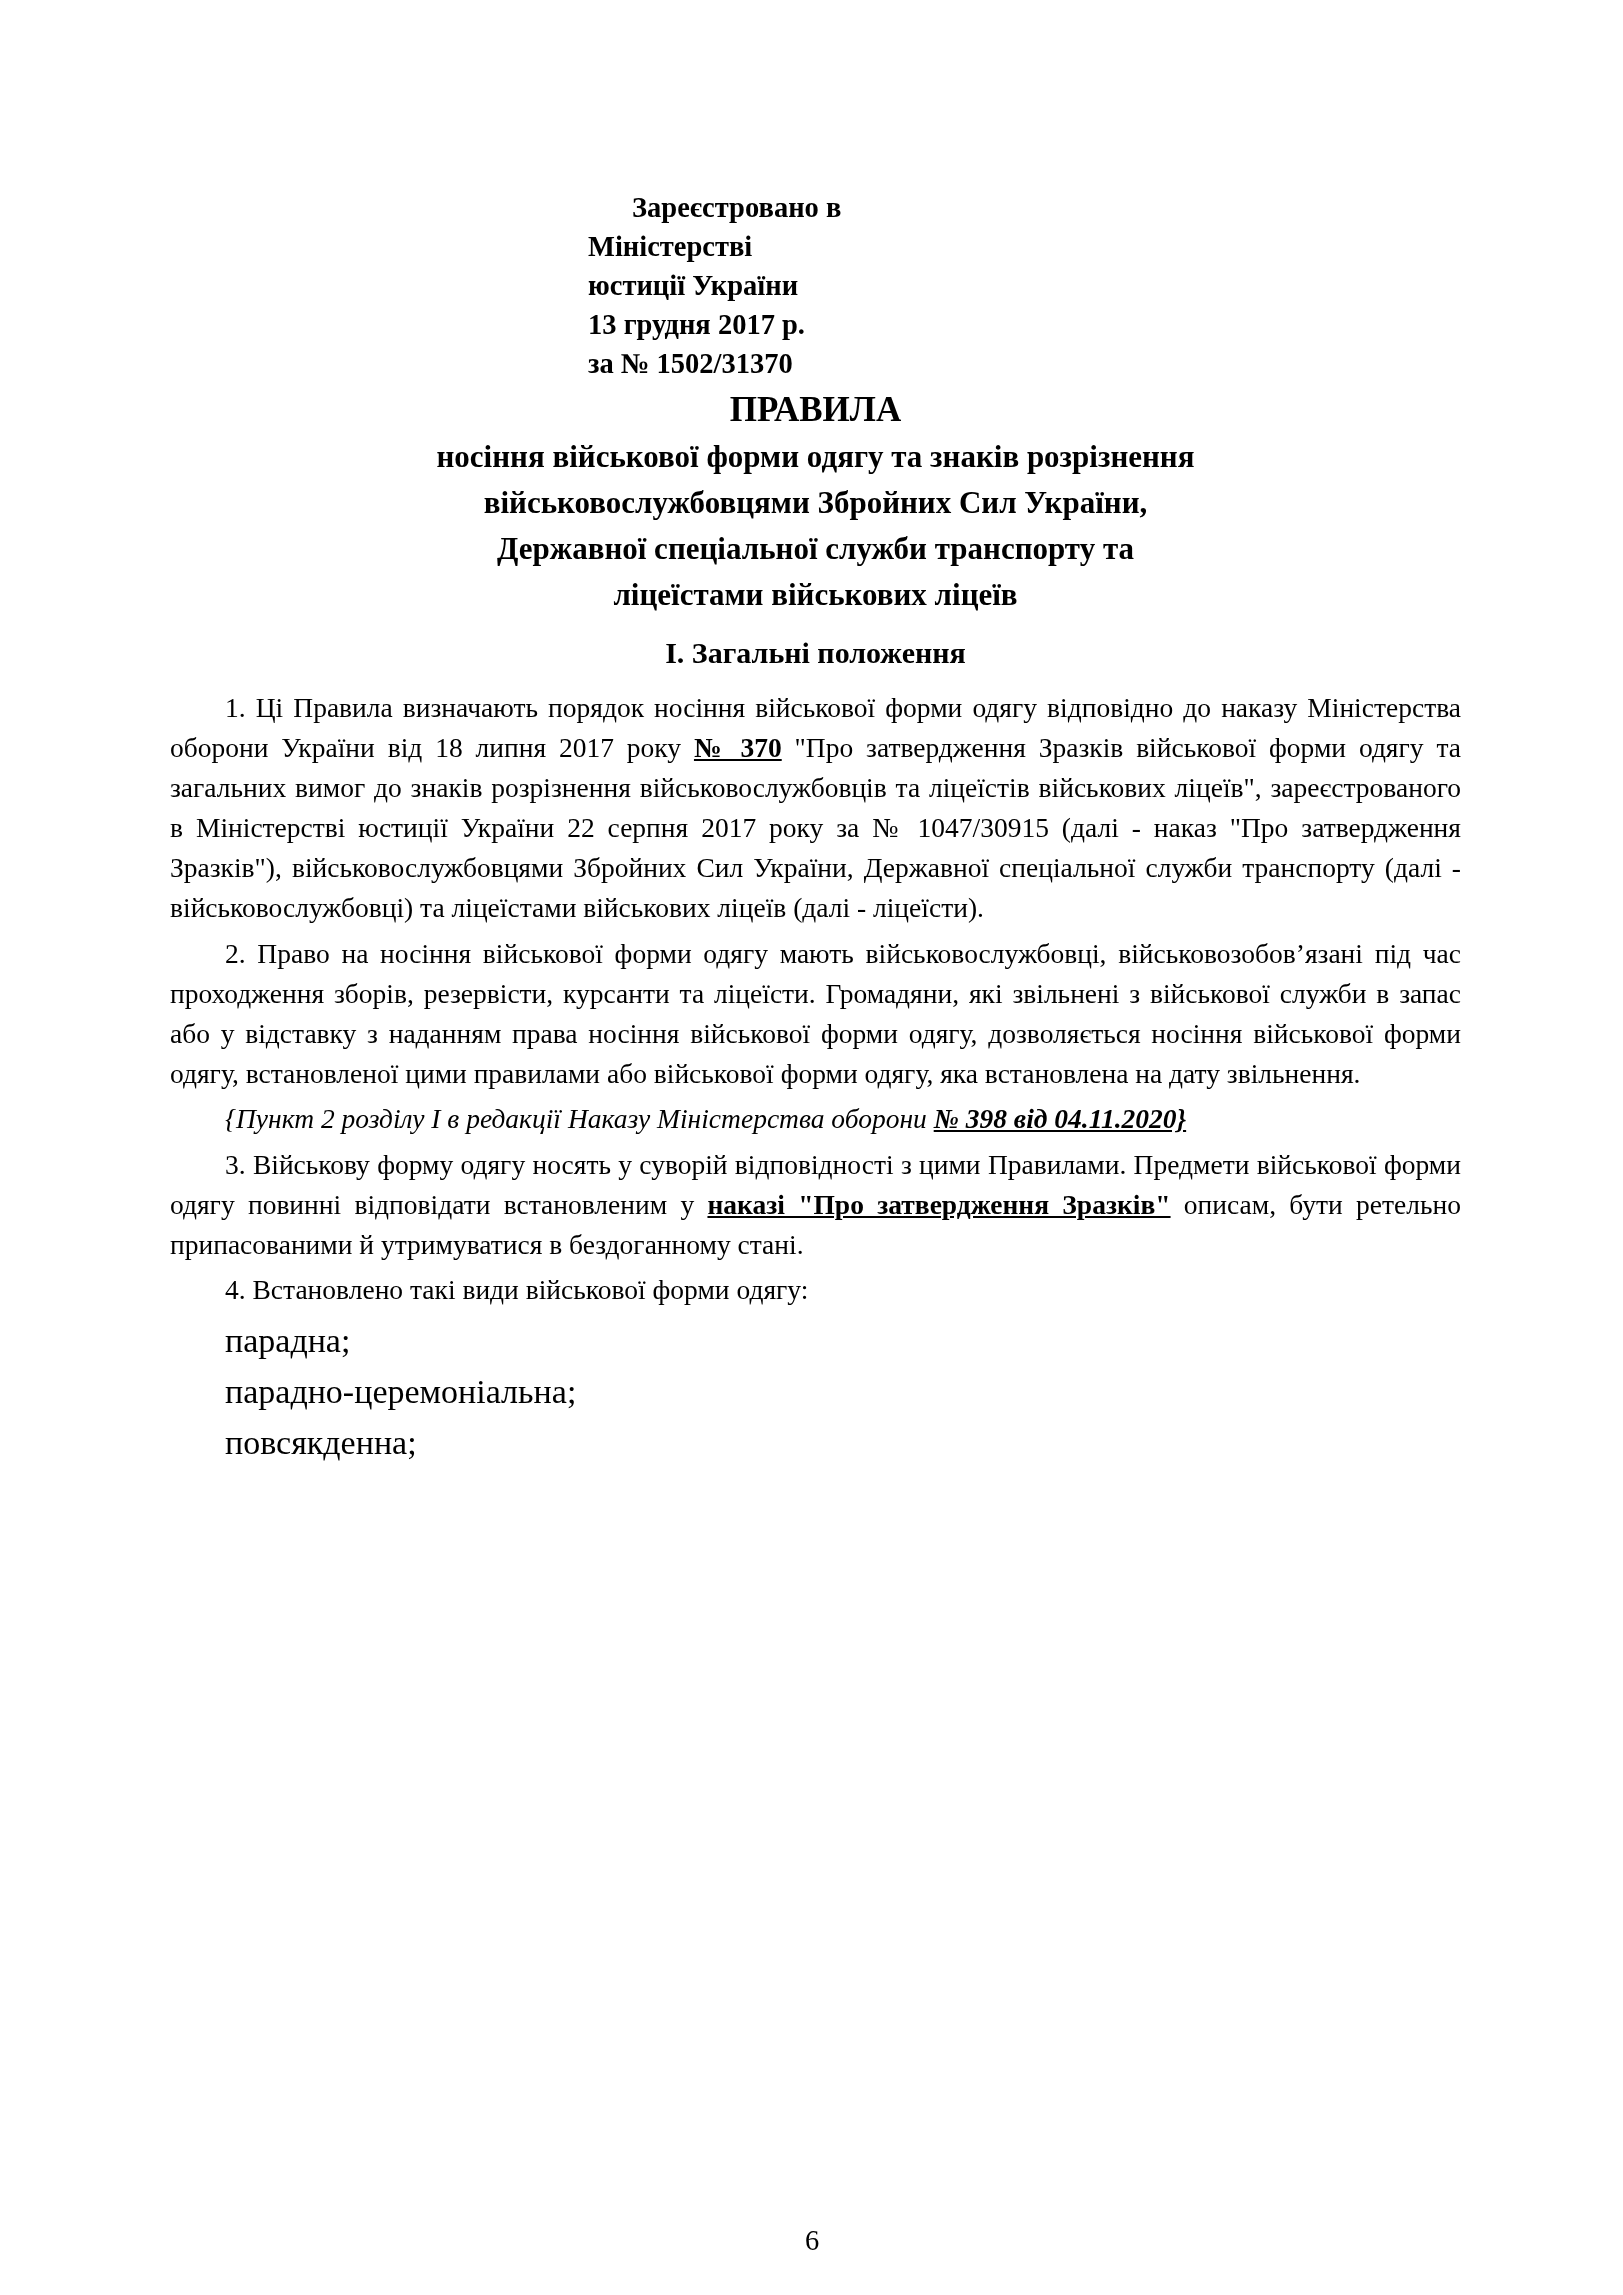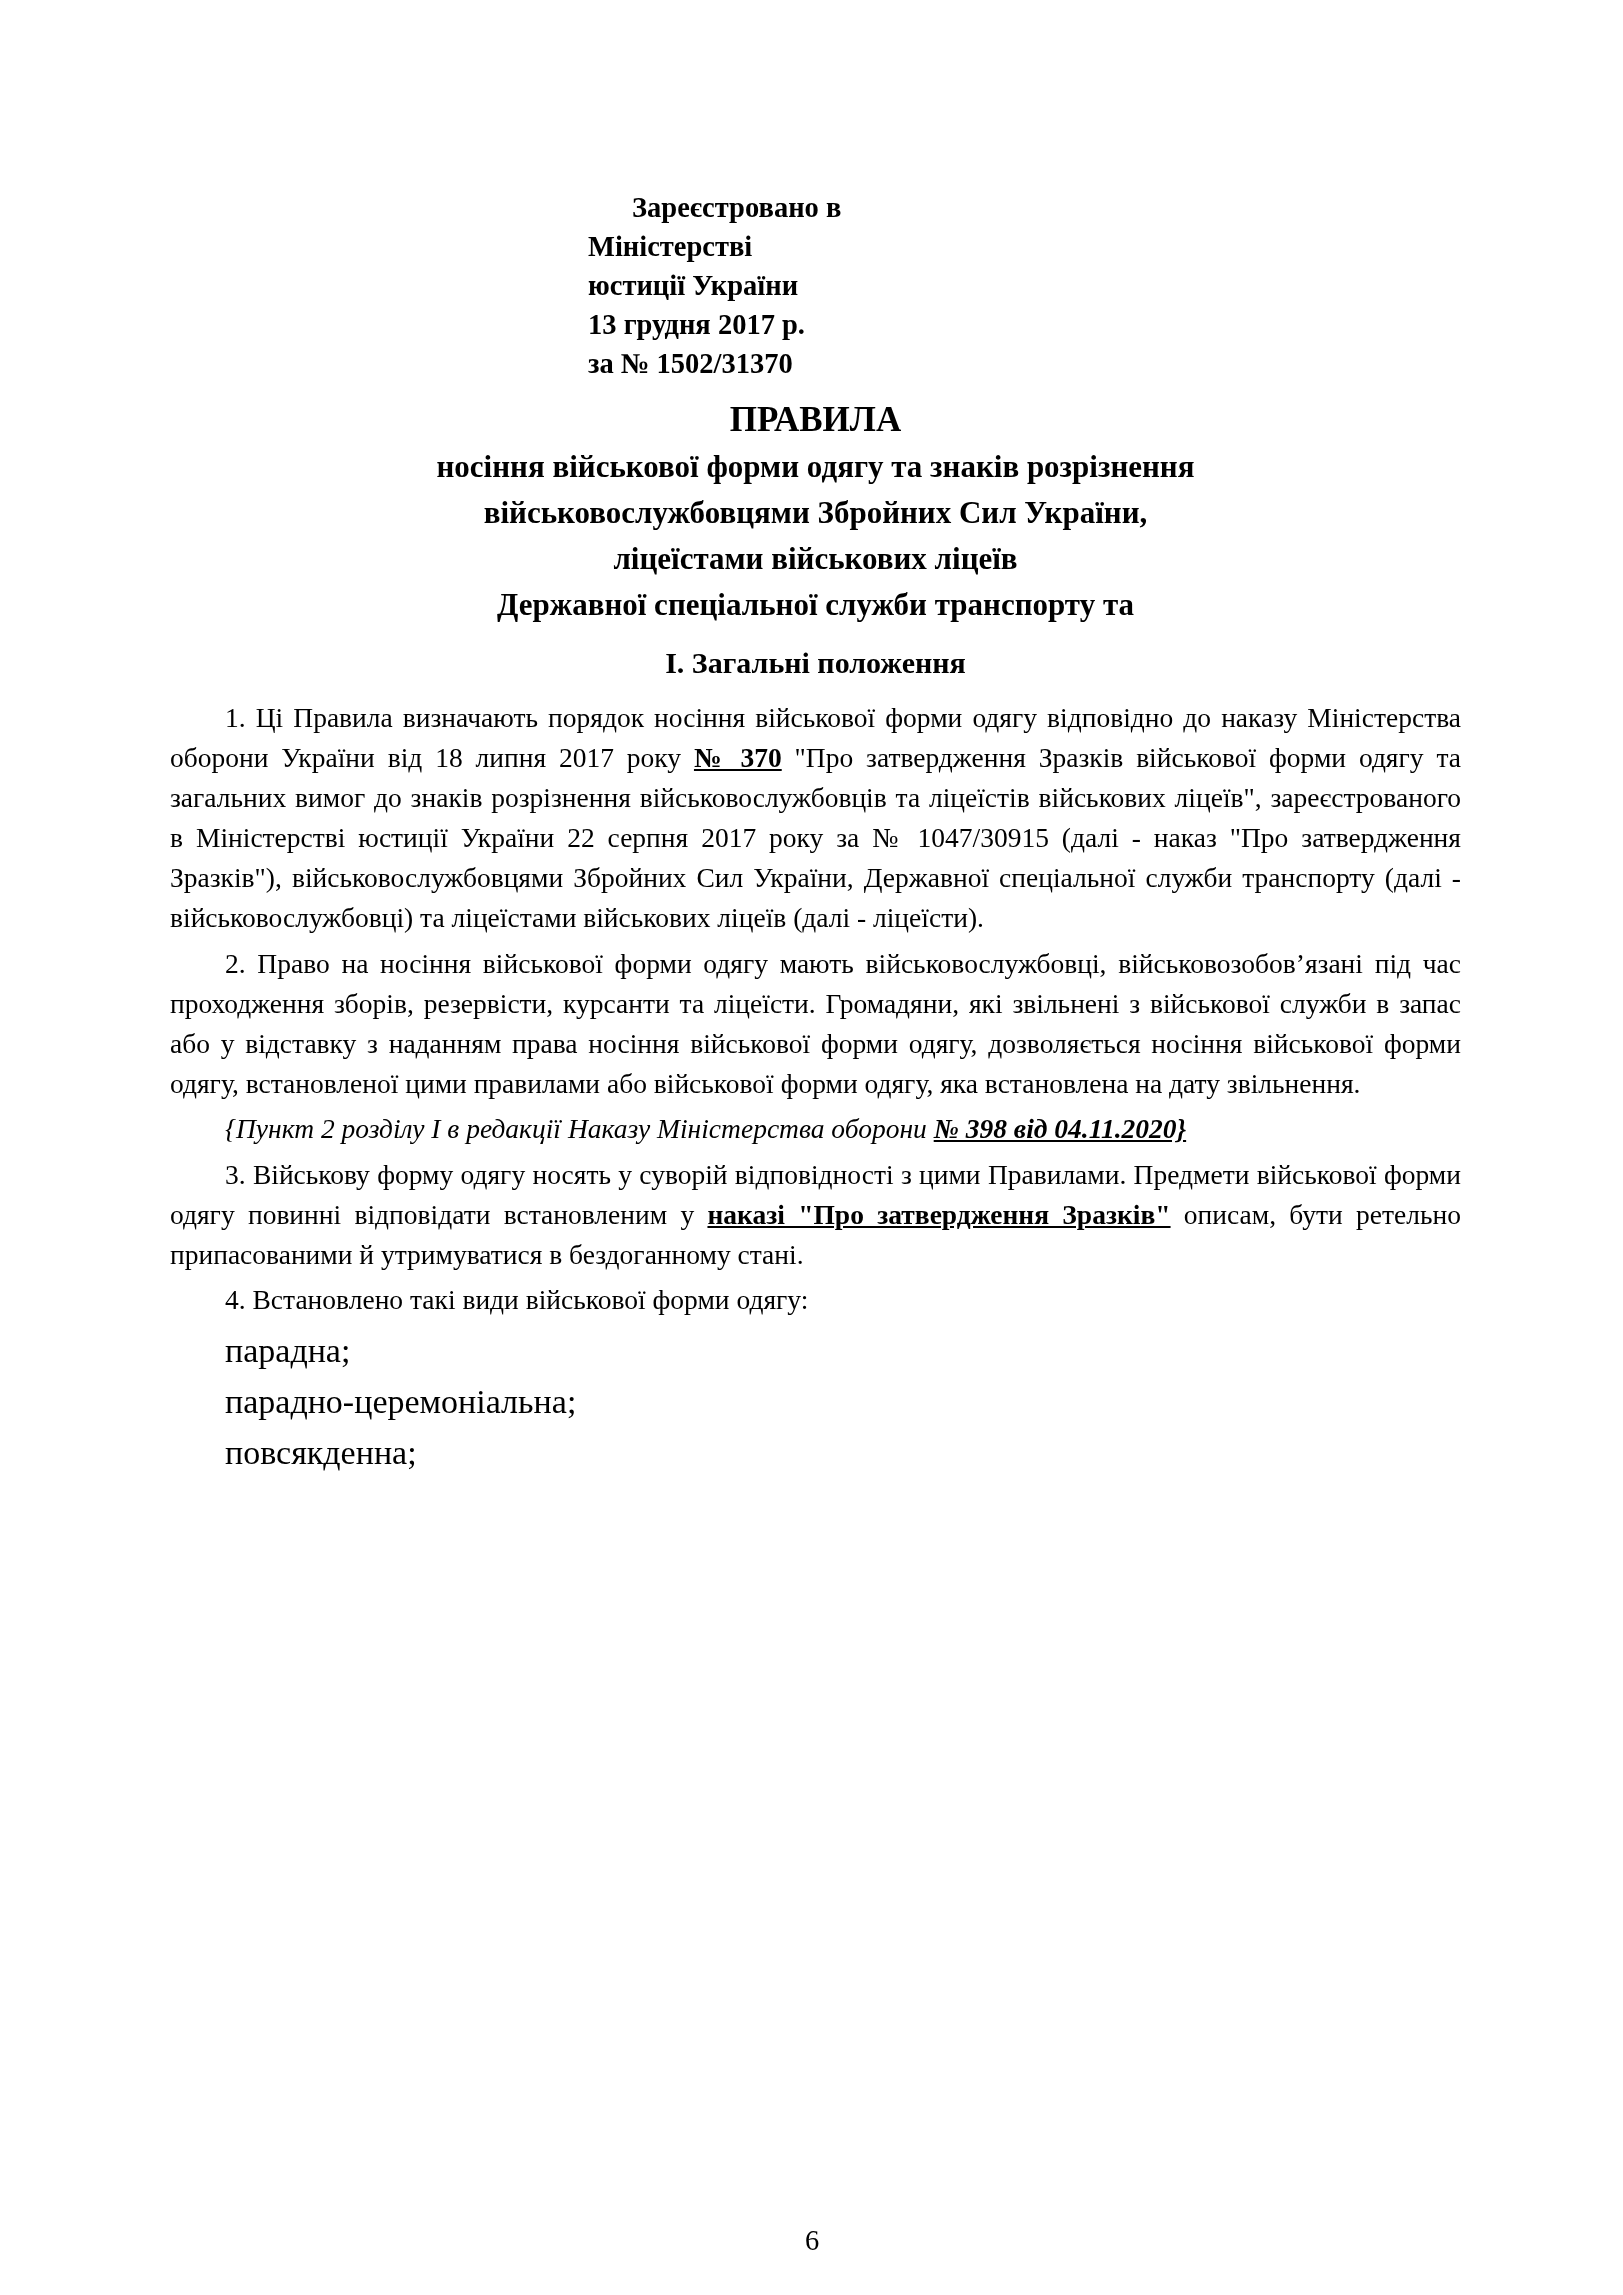--- a/index.html
+++ b/index.html
@@ -16,21 +16,21 @@
     color: #000000;
     font-family: "Liberation Serif", "DejaVu Serif", serif;
     box-sizing: border-box;
     padding: 188px 163px 0 170px;
   }
   .reg-block {
     font-weight: bold;
     font-size: 28.5px;
     line-height: 39px;
     margin-left: 418px;
-    margin-bottom: 13px;
+    margin-bottom: 3px;
   }
   .reg-line.first {
     text-indent: 44px;
   }
   .doc-title {
     margin: 0;
     text-align: center;
     font-size: 35px;
     font-weight: bold;
     line-height: 48px;
@@ -91,22 +91,22 @@
     <div class="reg-line">юстиції України</div>
     <div class="reg-line">13 грудня 2017 р.</div>
     <div class="reg-line">за № 1502/31370</div>
   </div>
 
   <h1 class="doc-title">ПРАВИЛА</h1>
 
   <div class="doc-subtitle">
     <div>носіння військової форми одягу та знаків розрізнення</div>
     <div>військовослужбовцями Збройних Сил України,</div>
+    <div>Державної спеціальної служби транспорту та</div>
     <div>ліцеїстами військових ліцеїв</div>
-    <div>Державної спеціальної служби транспорту та</div>
   </div>
 
   <h2 class="section-heading">І. Загальні положення</h2>
 
   <p class="body"><span>1. Ці Правила визначають порядок носіння військової форми одягу відповідно до наказу Міністерства оборони України від 18 липня 2017 року </span><span class="u">№ 370</span><span> "Про затвердження Зразків військової форми одягу та загальних вимог до знаків розрізнення військовослужбовців та ліцеїстів військових ліцеїв", зареєстрованого в Міністерстві юстиції України 22 серпня 2017 року за № 1047/30915 (далі - наказ "Про затвердження Зразків"), військовослужбовцями Збройних Сил України, Державної спеціальної служби транспорту (далі - військовослужбовці) та ліцеїстами військових ліцеїв (далі - ліцеїсти).</span></p>
 
   <p class="body spaced">2. Право на носіння військової форми одягу мають військовослужбовці, військовозобов’язані під час проходження зборів, резервісти, курсанти та ліцеїсти. Громадяни, які звільнені з військової служби в запас або у відставку з наданням права носіння військової форми одягу, дозволяється носіння військової форми одягу, встановленої цими правилами або військової форми одягу, яка встановлена на дату звільнення.</p>
 
   <p class="body note spaced"><span>{Пункт 2 розділу І в редакції Наказу Міністерства оборони </span><span class="u">№ 398 від 04.11.2020}</span></p>
 

